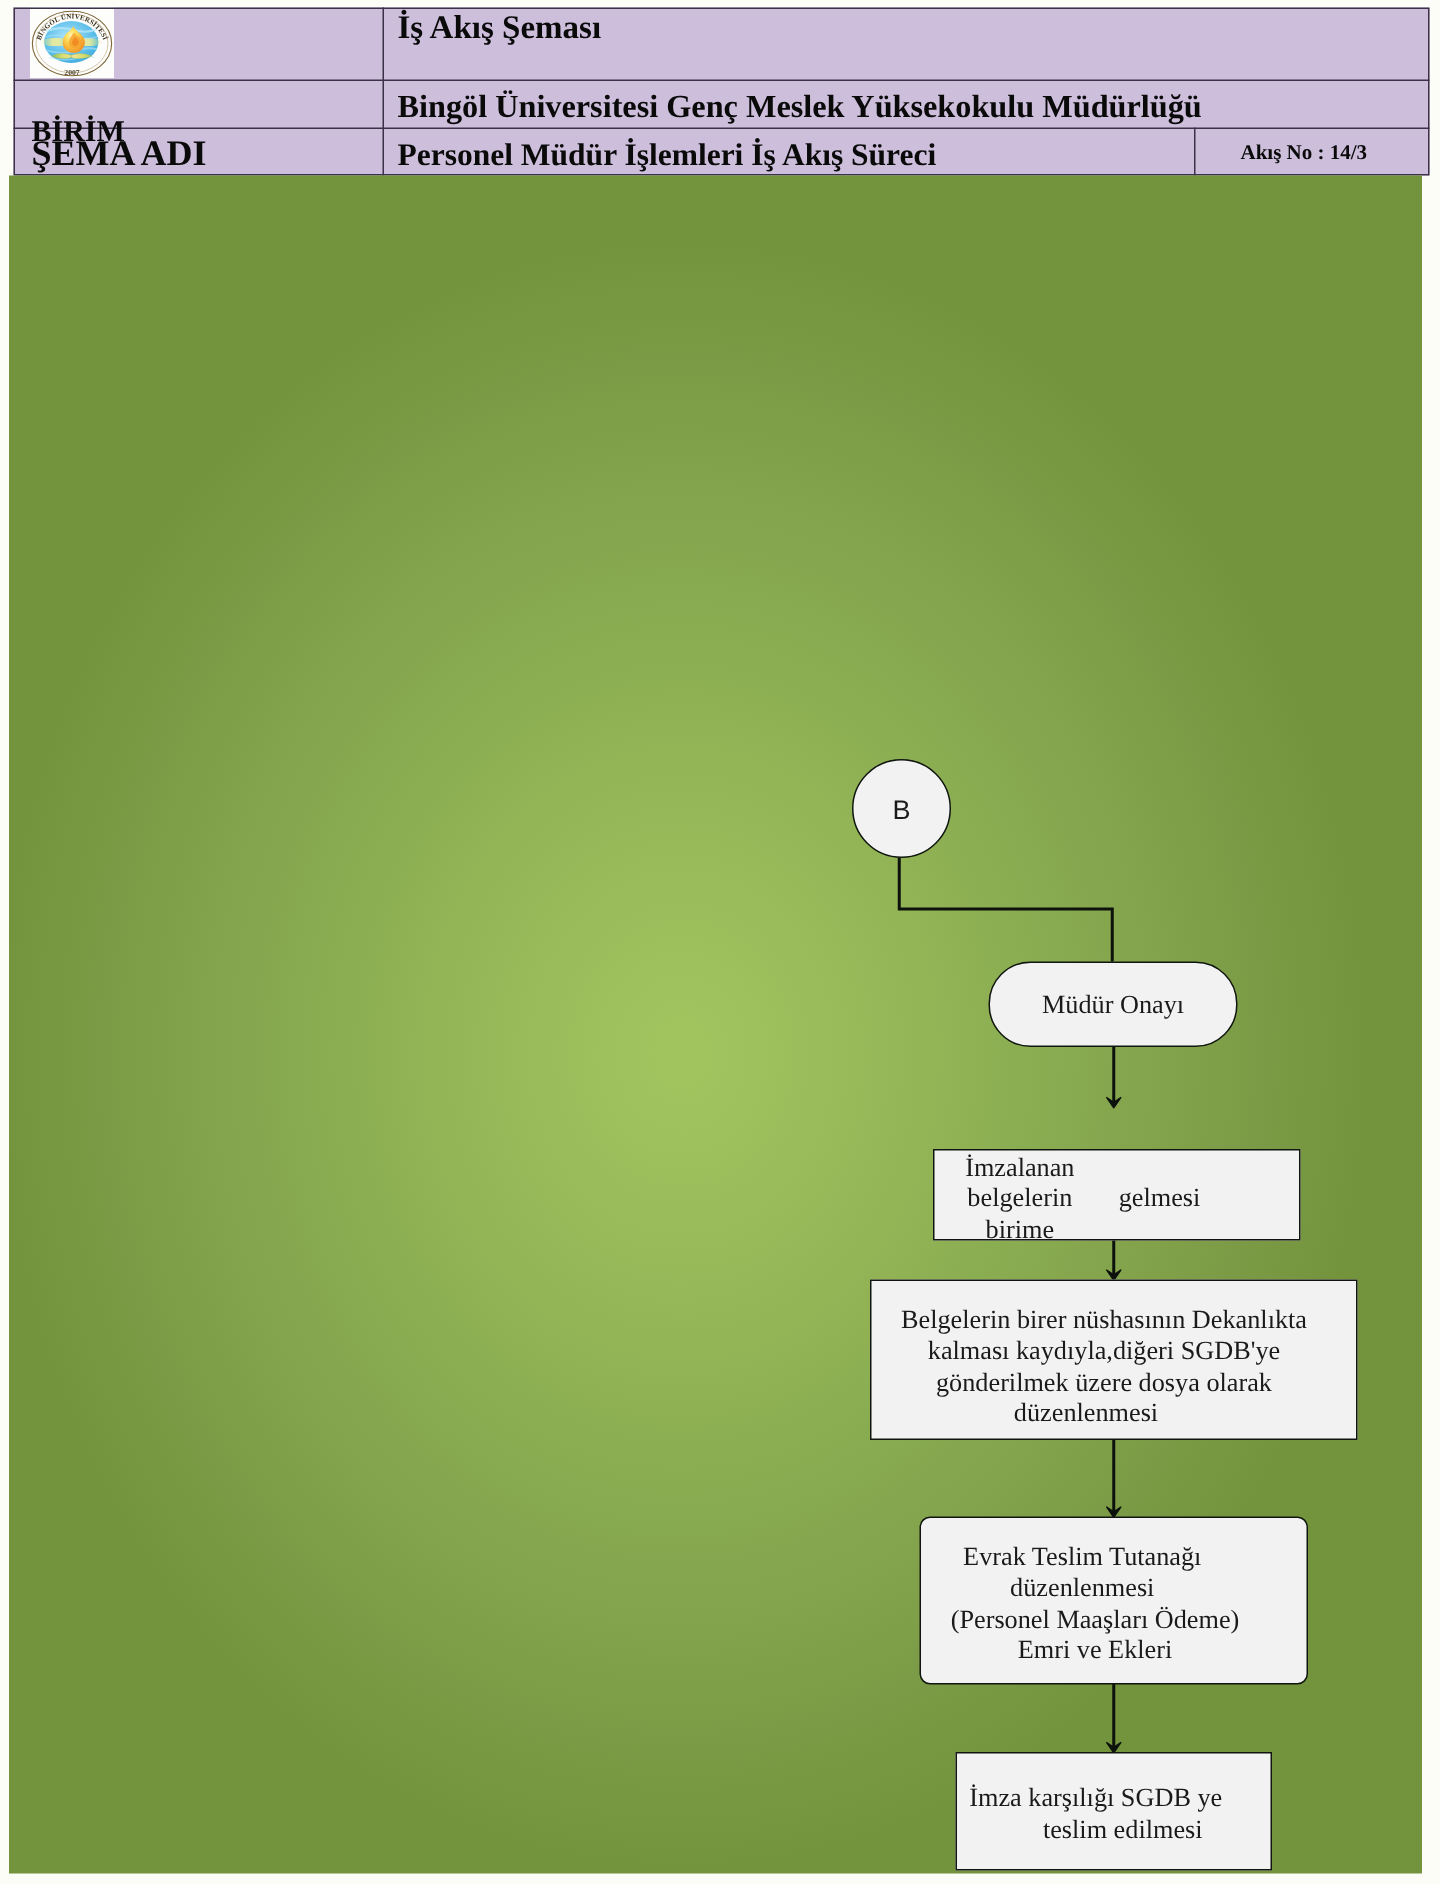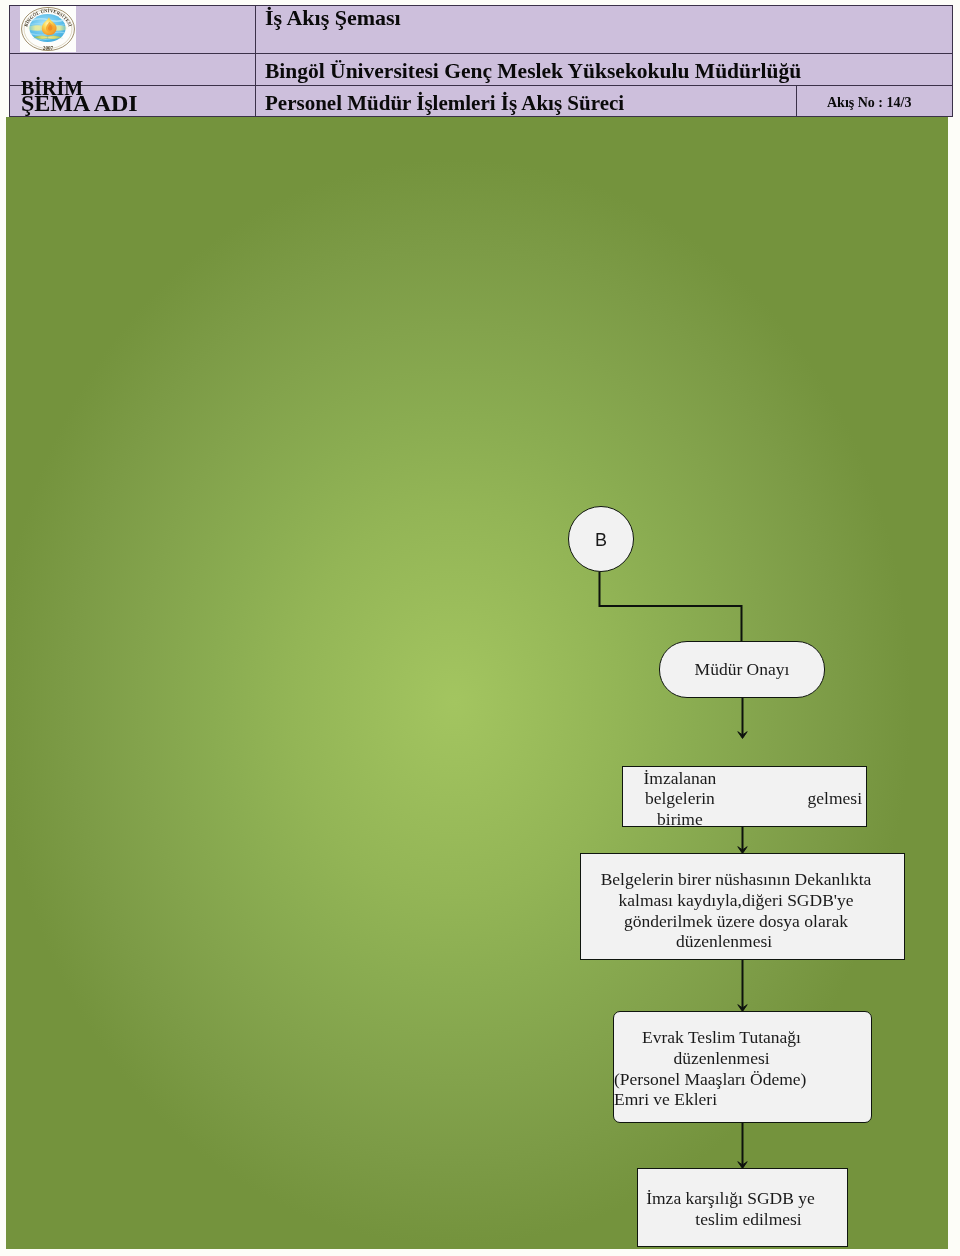--- a/index.html
+++ b/index.html
@@ -158,33 +158,33 @@
       <span>B</span>
     </div>
 
     <div class="shape node-term" style="left:653px;top:524px;width:166px;height:57px;border-radius:28px;font-size:17.5px;">
       <span>Müdür Onayı</span>
     </div>
 
     <div class="shape node-proc" style="left:616px;top:621px;width:245px;height:61px;font-size:17.5px;
                 padding-top:4px;margin-top:28px;">
       <span style="display:block;width:100%;text-align:center;padding-right:9px;box-sizing:border-box;">İmzalanan belgelerin birime</span>
-      <span style="display:block;width:100%;text-align:right;padding-right:4px;box-sizing:border-box;">gelmesi</span>
+      <span style="display:block;width:100%;text-align:left;padding-right:4px;box-sizing:border-box;">gelmesi</span>
     </div>
 
     <div class="shape node-proc" style="left:574px;top:736px;width:325px;height:107px;font-size:17.5px;
                 flex-direction:column;padding-top:8px;">
       <span style="display:block;width:100%;text-align:center;padding-right:13px;box-sizing:border-box;">Belgelerin birer nüshasının Dekanlıkta<br>kalması kaydıyla,diğeri SGDB'ye<br>gönderilmek üzere dosya olarak</span>
       <span style="display:block;width:100%;text-align:center;padding-right:37px;box-sizing:border-box;">düzenlenmesi</span>
     </div>
 
     <div class="shape node-round" style="left:607px;top:894px;width:259px;height:112px;border-radius:7px;font-size:17.5px;
                 flex-direction:column;padding-top:3px;">
       <span style="display:block;width:100%;text-align:center;padding-right:42px;box-sizing:border-box;">Evrak Teslim Tutanağı<br>düzenlenmesi</span>
-      <span style="display:block;width:100%;text-align:left;padding-right:25px;box-sizing:border-box;">(Personel Maaşları Ödeme)<br>Emri ve Ekleri</span>
+      <span style="display:block;width:100%;text-align:center;padding-right:25px;box-sizing:border-box;">(Personel Maaşları Ödeme)<br>Emri ve Ekleri</span>
     </div>
 
     <div class="shape node-proc" style="left:631px;top:1051px;width:211px;height:79px;font-size:17.5px;
                 flex-direction:column;padding-top:2px;">
       <span style="display:block;width:100%;text-align:center;padding-right:24px;box-sizing:border-box;">İmza karşılığı SGDB ye</span>
       <span style="display:block;width:100%;text-align:center;padding-right:20px;box-sizing:border-box;padding-left:32px;">teslim edilmesi</span>
     </div>
 
   </div>
 

